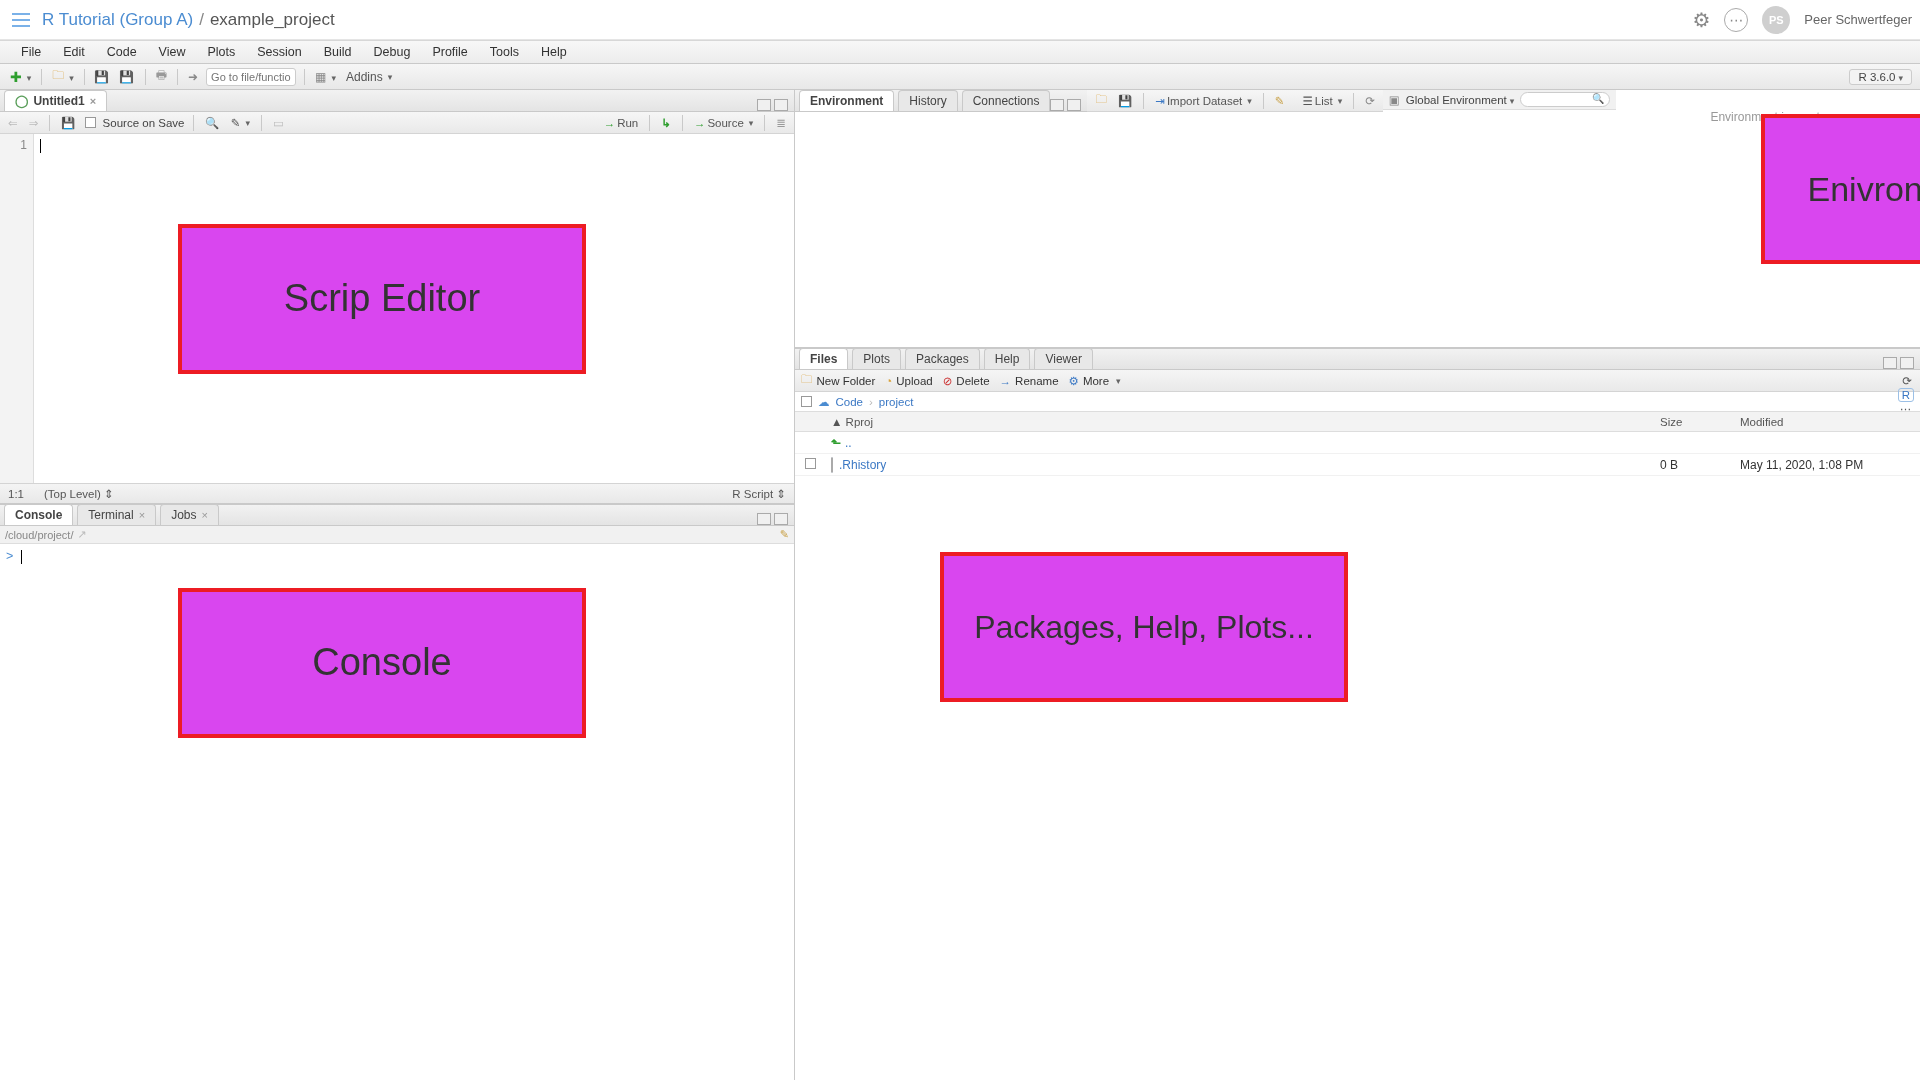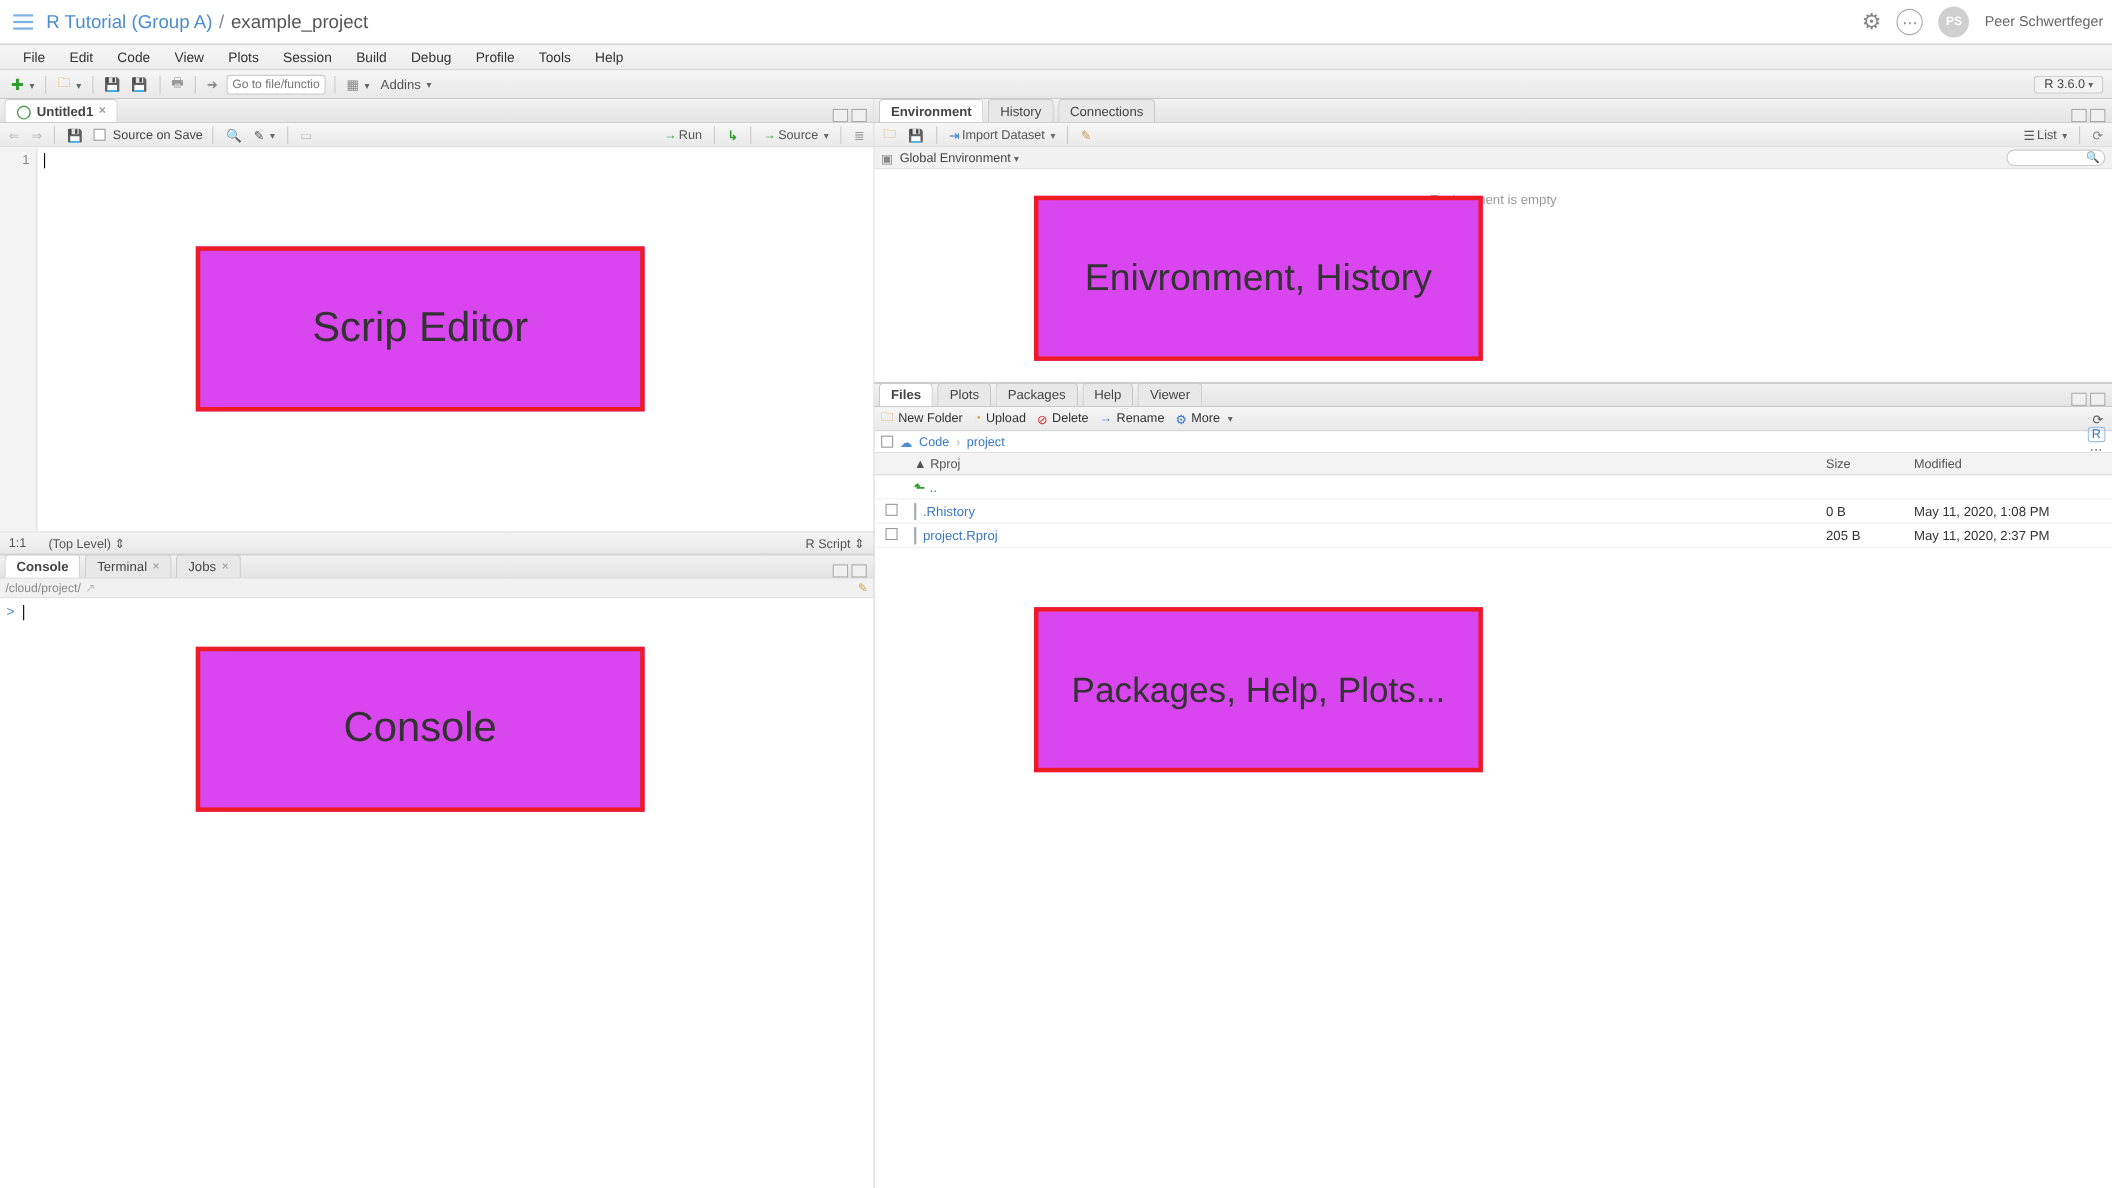--- a/index.html
+++ b/index.html
@@ -214,21 +214,21 @@
       </div>
       <div class="console-body">
         <span class="prompt">&gt;</span> <span class="cursor"></span>
         <div class="red-box" style="left:178px; top:44px; width:408px; height:150px;">Console</div>
       </div>
     </div>
   </div>
 
   <div class="col-right">
 
-    <div style="height:258px; display:flex; flex-direction:column; border-bottom:1px solid #c9c9c9;">
+    <div style="height:258px; display:flex; flex-direction:row; border-bottom:1px solid #c9c9c9;">
       <div class="pane-tabs">
         <div class="tab active">Environment</div>
         <div class="tab">History</div>
         <div class="tab">Connections</div>
         <div class="win-btns">
           <span class="win-btn"></span>
           <span class="win-btn"></span>
         </div>
       </div>
       <div class="pane-toolbar">
@@ -317,23 +317,17 @@
           <span class="col-file"><span class="folder-up">⬑</span><span class="name">..</span></span>
           <span class="col-size"></span>
             <span class="col-mod"></span>
         </div>
         <div class="file-row">
           <span class="col-check"><span class="chk"></span></span>
           <span class="col-file"><span class="file-icon"></span><span class="name">.Rhistory</span></span>
           <span class="col-size">0 B</span>
           <span class="col-mod">May 11, 2020, 1:08 PM</span>
         </div>
-        <div class="file-row">
-          <span class="col-check"><span class="chk"></span></span>
-          <span class="col-file"><span class="file-icon" style="background:#dbe9f8;"></span><span class="name">project.Rproj</span></span>
-          <span class="col-size">205 B</span>
-          <span class="col-mod">May 11, 2020, 2:37 PM</span>
-        </div>
         <div class="red-box" style="left:145px; top:120px; width:408px; height:150px; font-size:32px;">Packages, Help, Plots...</div>
       </div>
     </div>
   </div>
 </div>
 
 </body></html>

